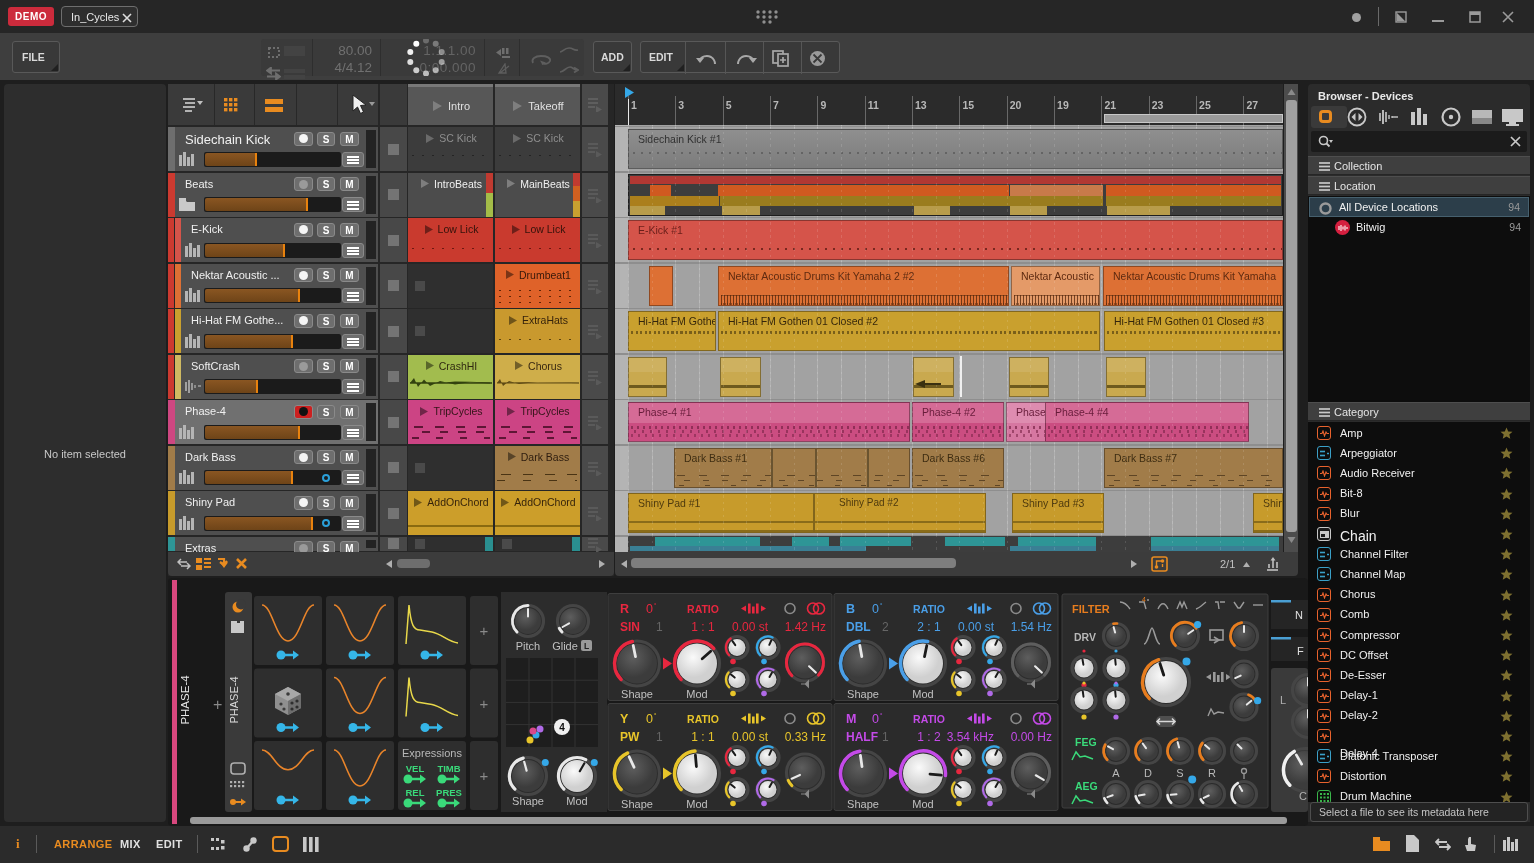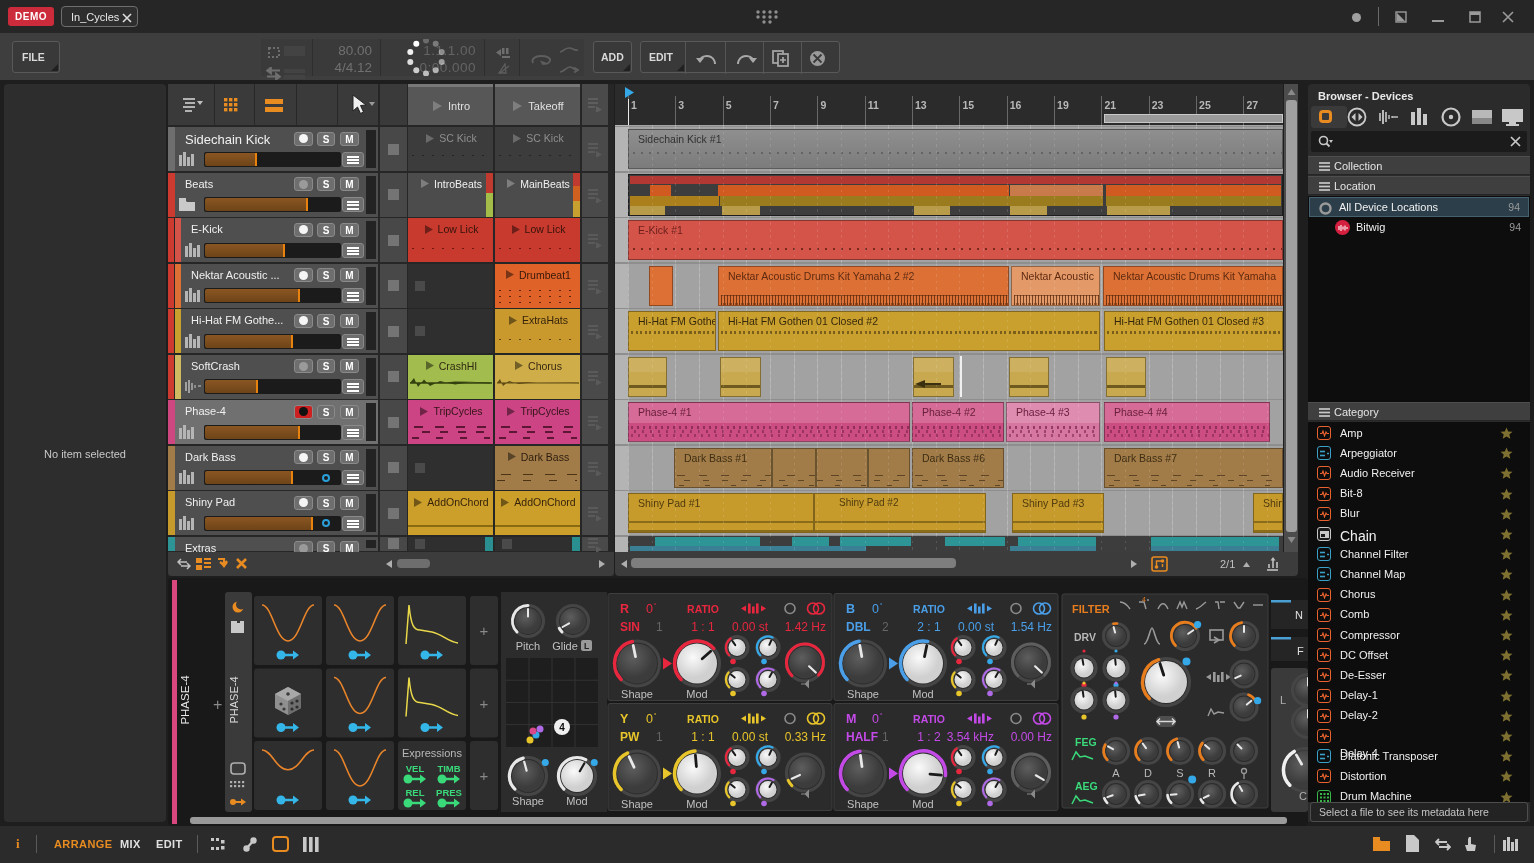--- a/index.html
+++ b/index.html
@@ -746,21 +746,21 @@
 <span class="tx" style="left:773.0px;top:99px;font-size:10.5px;color:#b8b8b8;font-weight:bold">7</span>
 <div class="abs" style="left:770.0px;top:96px;width:1px;height:29px;background:#686868"></div>
 <span class="tx" style="left:820.4px;top:99px;font-size:10.5px;color:#b8b8b8;font-weight:bold">9</span>
 <div class="abs" style="left:817.4px;top:96px;width:1px;height:29px;background:#686868"></div>
 <span class="tx" style="left:867.7px;top:99px;font-size:10.5px;color:#b8b8b8;font-weight:bold">11</span>
 <div class="abs" style="left:864.7px;top:96px;width:1px;height:29px;background:#686868"></div>
 <span class="tx" style="left:915.0px;top:99px;font-size:10.5px;color:#b8b8b8;font-weight:bold">13</span>
 <div class="abs" style="left:912.0px;top:96px;width:1px;height:29px;background:#686868"></div>
 <span class="tx" style="left:962.4px;top:99px;font-size:10.5px;color:#b8b8b8;font-weight:bold">15</span>
 <div class="abs" style="left:959.4px;top:96px;width:1px;height:29px;background:#686868"></div>
-<span class="tx" style="left:1009.7px;top:99px;font-size:10.5px;color:#b8b8b8;font-weight:bold">16</span>
+<span class="tx" style="left:1009.7px;top:99px;font-size:10.5px;color:#b8b8b8;font-weight:bold">20</span>
 <div class="abs" style="left:1006.7px;top:96px;width:1px;height:29px;background:#686868"></div>
 <span class="tx" style="left:1057.1px;top:99px;font-size:10.5px;color:#b8b8b8;font-weight:bold">19</span>
 <div class="abs" style="left:1054.1px;top:96px;width:1px;height:29px;background:#686868"></div>
 <span class="tx" style="left:1104.4px;top:99px;font-size:10.5px;color:#b8b8b8;font-weight:bold">21</span>
 <div class="abs" style="left:1101.4px;top:96px;width:1px;height:29px;background:#686868"></div>
 <span class="tx" style="left:1151.7px;top:99px;font-size:10.5px;color:#b8b8b8;font-weight:bold">23</span>
 <div class="abs" style="left:1148.7px;top:96px;width:1px;height:29px;background:#686868"></div>
 <span class="tx" style="left:1199.1px;top:99px;font-size:10.5px;color:#b8b8b8;font-weight:bold">25</span>
 <div class="abs" style="left:1196.1px;top:96px;width:1px;height:29px;background:#686868"></div>
 <span class="tx" style="left:1246.4px;top:99px;font-size:10.5px;color:#b8b8b8;font-weight:bold">27</span>
@@ -900,21 +900,21 @@
     <div class="abs" style="left:2px;top:23px;width:100%;height:3px;background:repeating-linear-gradient(90deg,rgba(120,35,70,0.7) 0 2px,transparent 2px 6px)"></div>
     <div class="abs" style="left:5px;top:27px;width:100%;height:3px;background:repeating-linear-gradient(90deg,rgba(120,35,70,0.6) 0 2px,transparent 2px 8px)"></div>
     <div class="abs" style="left:2px;top:31px;width:100%;height:3px;background:repeating-linear-gradient(90deg,rgba(120,35,70,0.55) 0 2px,transparent 2px 7px)"></div>
   </div>
 <div class="abs" style="left:1006.0px;top:402.0px;width:94.0px;height:40.0px;background:linear-gradient(180deg,#de8cb0 0 20px,#d677a1 20px);border:1px solid rgba(0,0,0,0.35);overflow:hidden">
     <span class="tx" style="left:9px;top:3px;font-size:10.5px;color:#671c3a">Phase-4 #3</span>
     <div class="abs" style="left:2px;top:23px;width:100%;height:3px;background:repeating-linear-gradient(90deg,rgba(120,35,70,0.7) 0 2px,transparent 2px 6px)"></div>
     <div class="abs" style="left:5px;top:27px;width:100%;height:3px;background:repeating-linear-gradient(90deg,rgba(120,35,70,0.6) 0 2px,transparent 2px 8px)"></div>
     <div class="abs" style="left:2px;top:31px;width:100%;height:3px;background:repeating-linear-gradient(90deg,rgba(120,35,70,0.55) 0 2px,transparent 2px 7px)"></div>
   </div>
-<div class="abs" style="left:1104.0px;top:402.0px;width:166px;height:40.0px;background:linear-gradient(180deg,#d56b96 0 20px,#cb4d81 20px);border:1px solid rgba(0,0,0,0.35);overflow:hidden">
+<div class="abs" style="left:1045px;top:402.0px;width:204px;height:40.0px;background:linear-gradient(180deg,#d56b96 0 20px,#cb4d81 20px);border:1px solid rgba(0,0,0,0.35);overflow:hidden">
     <span class="tx" style="left:9px;top:3px;font-size:10.5px;color:#671c3a">Phase-4 #4</span>
     <div class="abs" style="left:2px;top:23px;width:100%;height:3px;background:repeating-linear-gradient(90deg,rgba(120,35,70,0.7) 0 2px,transparent 2px 6px)"></div>
     <div class="abs" style="left:5px;top:27px;width:100%;height:3px;background:repeating-linear-gradient(90deg,rgba(120,35,70,0.6) 0 2px,transparent 2px 8px)"></div>
     <div class="abs" style="left:2px;top:31px;width:100%;height:3px;background:repeating-linear-gradient(90deg,rgba(120,35,70,0.55) 0 2px,transparent 2px 7px)"></div>
   </div>
 <div class="abs" style="left:674.0px;top:447.5px;width:236.0px;height:40.0px;background:#a17c49;border:1px solid rgba(0,0,0,0.35);overflow:hidden">
     <span class="tx" style="left:9px;top:3px;font-size:10.5px;color:#3e2d12">Dark Bass #1</span>
     <div class="abs" style="left:2px;top:26px;width:100%;height:1.5px;background:repeating-linear-gradient(90deg,#5e4525 0 8px,transparent 8px 22px)"></div>
     <div class="abs" style="left:9px;top:31px;width:100%;height:1.5px;background:repeating-linear-gradient(90deg,#5e4525 0 6px,transparent 6px 19px)"></div>
     <div class="abs" style="left:4px;top:36px;width:100%;height:1.5px;background:repeating-linear-gradient(90deg,#5e4525 0 5px,transparent 5px 26px)"></div>

